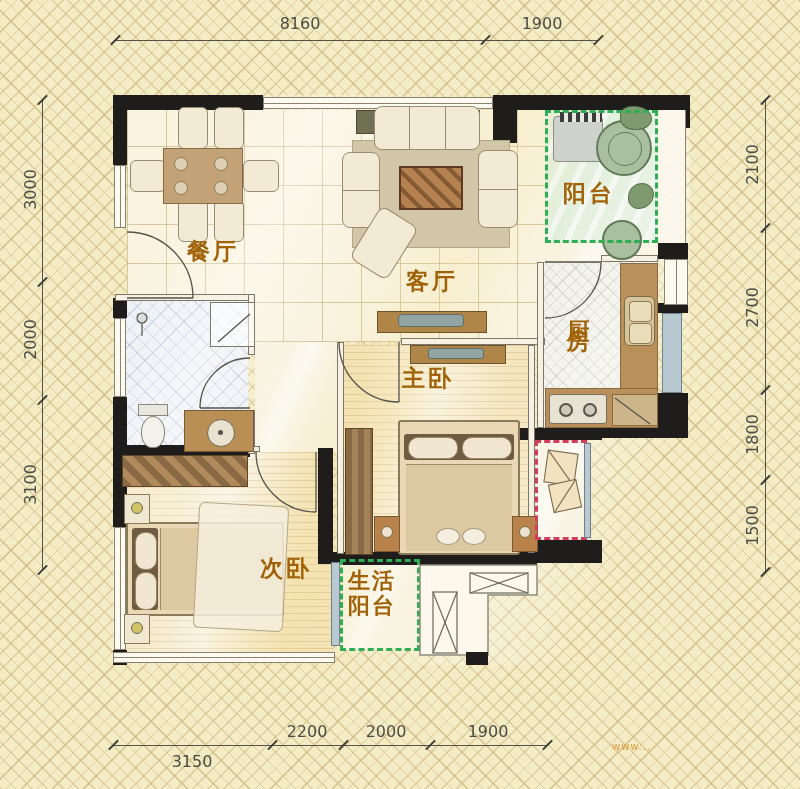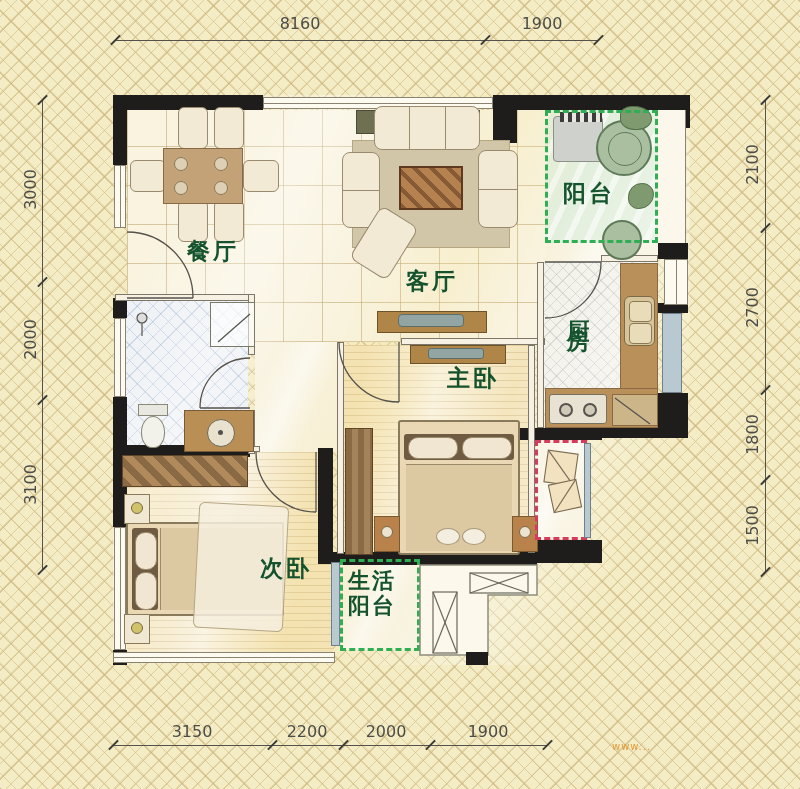--- a/index.html
+++ b/index.html
@@ -36,21 +36,21 @@
   .fl-kitchen{background-color:#f2f1e9;background-image:
       repeating-linear-gradient(45deg, rgba(140,150,150,.28) 0 1px, transparent 1px 9px),
       repeating-linear-gradient(-45deg, rgba(140,150,150,.28) 0 1px, transparent 1px 9px);}
   .fl-balcony{background-color:#e3efdd;background-image:
       repeating-linear-gradient(115deg, rgba(255,255,255,.55) 0 6px, transparent 6px 18px);}
   .fl-plain{background-color:#f8f2dd;background-image:
       linear-gradient(115deg, transparent 20%, rgba(255,255,255,.5) 45%, transparent 70%);}
   .sheen{position:absolute;pointer-events:none;background:
       linear-gradient(115deg, transparent 12%, rgba(255,255,255,.38) 26%, transparent 38%,
       rgba(244,224,150,.22) 50%, transparent 60%, rgba(255,255,255,.32) 74%, transparent 86%);}
-  .room-label{position:absolute;font-weight:700;font-size:23px;letter-spacing:3px;color:#14532d;line-height:1.15;white-space:nowrap;font-family:"DejaVu Sans",sans-serif;}
+  .room-label{position:absolute;font-weight:700;font-size:23px;letter-spacing:3px;color:#a16207;line-height:1.15;white-space:nowrap;font-family:"DejaVu Sans",sans-serif;}
   .room-label.vert{writing-mode:vertical-rl;letter-spacing:6px;}
   .room-label.two-line{white-space:normal;width:70px;letter-spacing:2px;font-size:22px;}
   .dim-label{position:absolute;font-size:16px;color:#4c4c48;width:70px;text-align:center;}
   .dim-label.vert{transform:rotate(-90deg);}
   .dim-line{position:absolute;background:#55524c;}
   .tick{position:absolute;width:13px;height:2px;background:#3a3a38;transform:rotate(-45deg);}
   .chair{position:absolute;background:#f3ead6;border:1px solid #9a8a6e;border-radius:6px;box-sizing:border-box;}
   .plate{position:absolute;width:14px;height:14px;border-radius:50%;background:#ded0b5;border:1px solid #8a7a5a;box-sizing:border-box;}
   .nstand{position:absolute;background:#b9824a;border:1px solid #7a5a30;box-sizing:border-box;}
   .nflower{position:absolute;left:6px;top:9px;width:12px;height:12px;border-radius:50%;background:#ece4d0;border:1px solid #7a6a4a;box-sizing:border-box;}
@@ -241,21 +241,21 @@
     <line x1="546" y1="452" x2="576" y2="484" transform="rotate(8 561 468)"></line>
     <rect x="551" y="482" width="28" height="28" transform="rotate(-12 565 496)"></rect>
     <line x1="579" y1="482" x2="551" y2="510" transform="rotate(-12 565 496)"></line>
   </g>
 </svg>
 
 <div class="room-label" style="left:187px;top:238px;">餐厅</div>
 <div class="room-label" style="left:406px;top:268px;">客厅</div>
 <div class="room-label" style="left:563px;top:180px;">阳台</div>
 <div class="room-label vert" style="left:565px;top:302px;height:76px;">厨房</div>
-<div class="room-label" style="left:402px;top:365px;margin-left:45px;">主卧</div>
+<div class="room-label" style="left:402px;top:365px;">主卧</div>
 <div class="room-label" style="left:260px;top:555px;">次卧</div>
 <div class="room-label two-line" style="left:348px;top:568px;">
   <span>生活</span><br>
   <span>阳台</span>
 </div>
 
 <div class="dim-line" style="left:115px;top:40px;width:483px;height:1px;"></div>
 <div class="dim-line" style="left:42px;top:100px;width:1px;height:470px;"></div>
 <div class="dim-line" style="left:765px;top:100px;width:1px;height:472px;"></div>
 <div class="dim-line" style="left:113px;top:745px;width:434px;height:1px;"></div>
@@ -280,18 +280,18 @@
 
 <div class="dim-label" style="left:265px;top:14px;">8160</div>
 <div class="dim-label" style="left:507px;top:14px;">1900</div>
 <div class="dim-label vert" style="left:-5px;top:180px;">3000</div>
 <div class="dim-label vert" style="left:-5px;top:330px;">2000</div>
 <div class="dim-label vert" style="left:-5px;top:475px;">3100</div>
 <div class="dim-label vert" style="left:717px;top:155px;">2100</div>
 <div class="dim-label vert" style="left:717px;top:298px;">2700</div>
 <div class="dim-label vert" style="left:717px;top:425px;">1800</div>
 <div class="dim-label vert" style="left:717px;top:516px;">1500</div>
-<div class="dim-label" style="left:157px;top:722px;">3150</div>
+<div class="dim-label" style="left:157px;top:752px;">3150</div>
 <div class="dim-label" style="left:272px;top:722px;">2200</div>
 <div class="dim-label" style="left:351px;top:722px;">2000</div>
 <div class="dim-label" style="left:453px;top:722px;">1900</div>
 
 <div class="watermark" style="left:612px;top:741px;">www...</div>
 
 </body></html>

